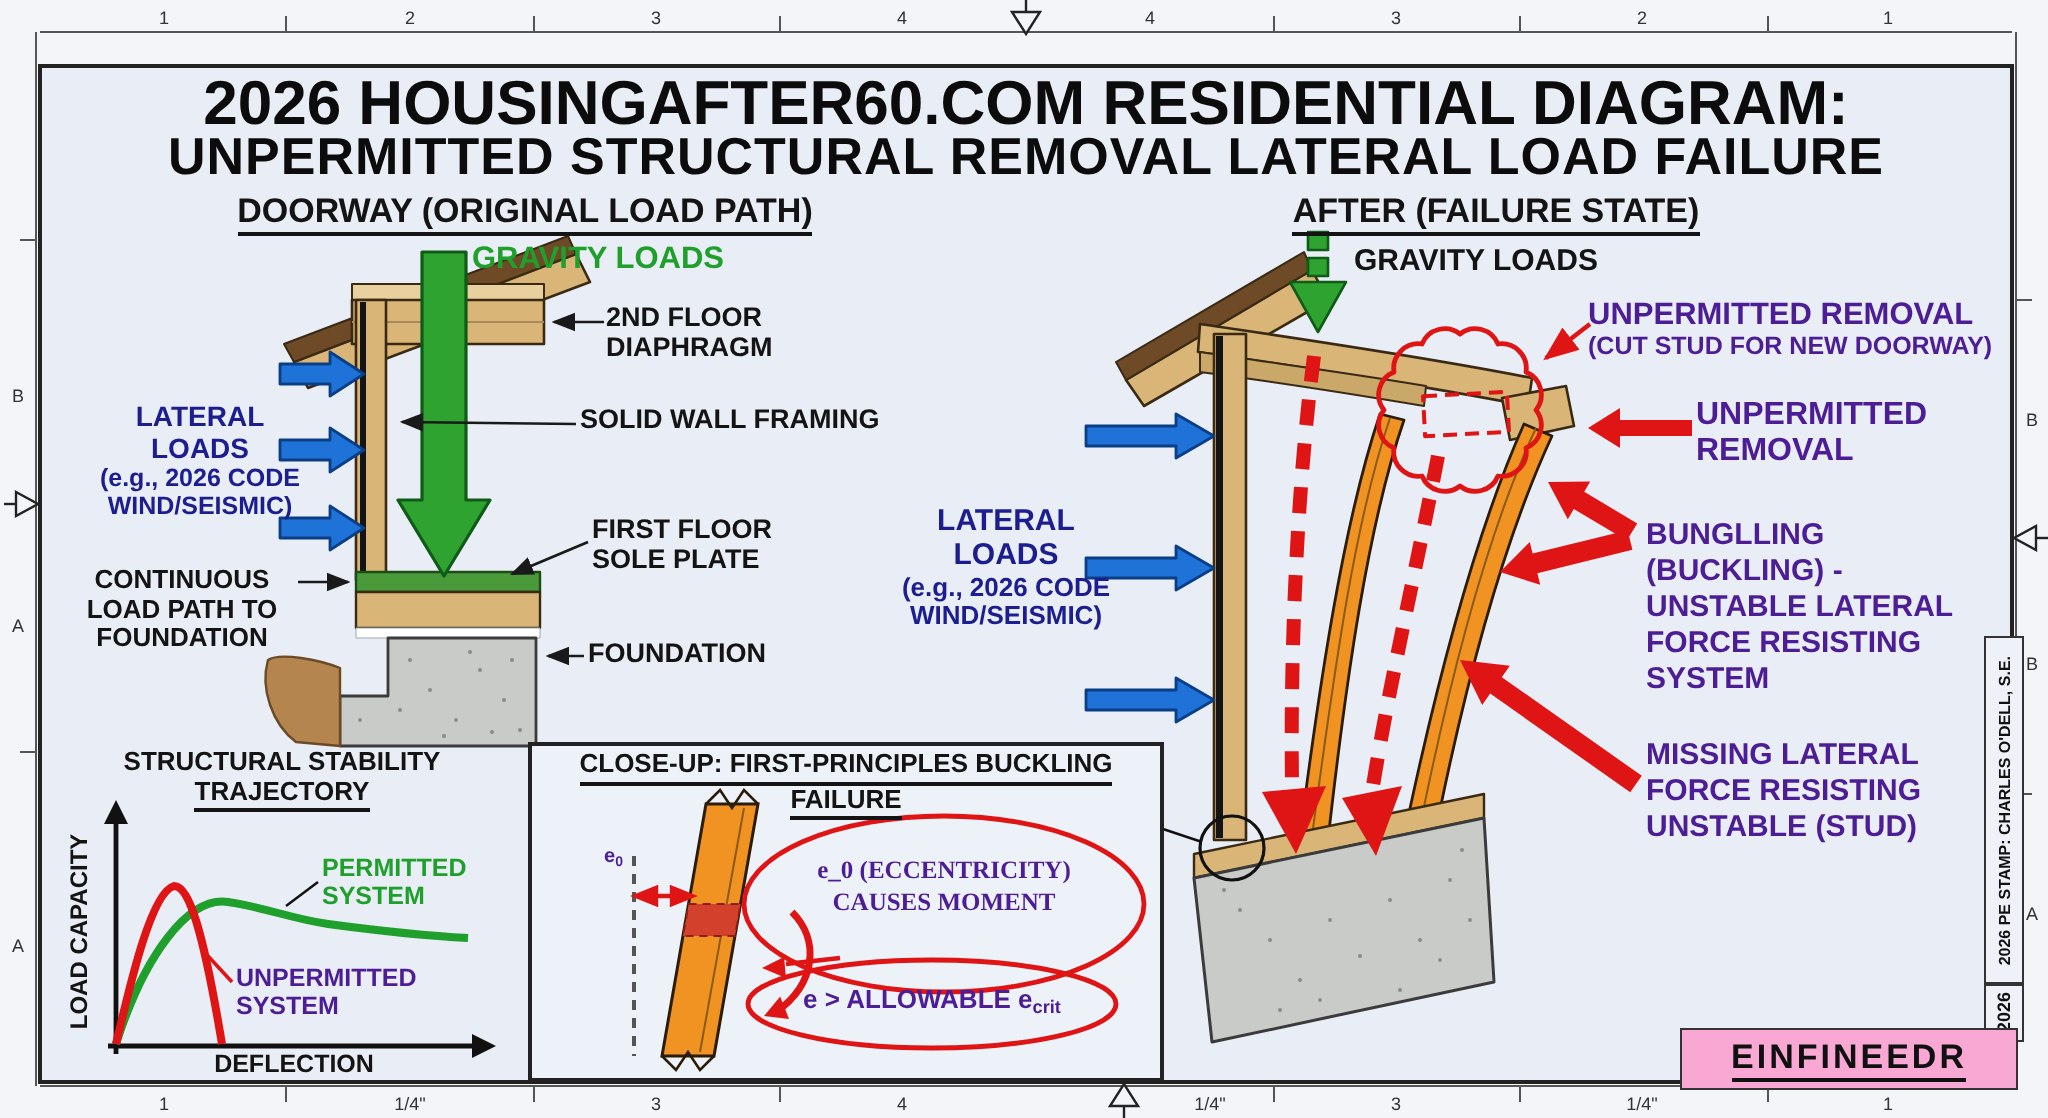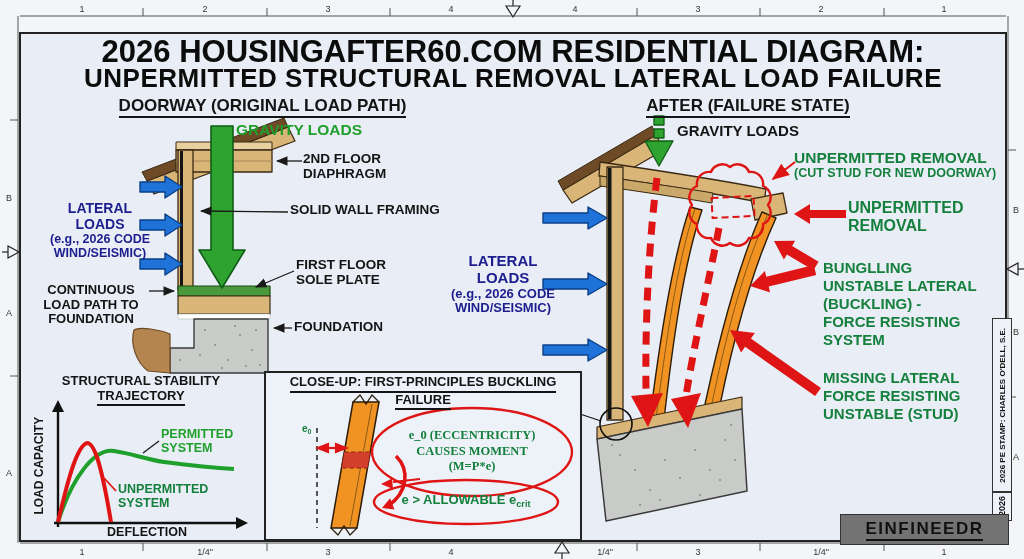--- a/index.html
+++ b/index.html
@@ -2,21 +2,21 @@
 <html><head>
 <meta charset="utf-8">
 <style>
   html,body{margin:0;padding:0;background:#dfe3ea;}
   .sheet{position:relative;width:1024px;height:559px;background:#f3f5f9;
          font-family:"Liberation Sans",sans-serif;overflow:hidden;}
   svg.bg{position:absolute;left:0;top:0;}
   .lbl{position:absolute;font-weight:bold;color:#141414;line-height:1.12;white-space:nowrap;}
   .c{text-align:center;}
   .navy{color:#1c1d8e;}
-  .red{color:#15803d;}
+  .red{color:#4c1d95;}
   .green{color:#1f9f2b;}
   .ln{display:block;}
   .u{border-bottom:2.5px solid currentColor;padding-bottom:1px;display:inline-block;}
   .sub{font-size:0.7em;vertical-align:-0.28em;}
   .title{left:24px;width:978px;text-align:center;letter-spacing:0px;color:#0c0c0c;}
   .vbox{position:absolute;border:1.3px solid #333;background:#eef1f8;display:flex;
         align-items:center;justify-content:center;}
   .vtext{writing-mode:vertical-rl;transform:rotate(180deg);font-weight:bold;color:#111;
          white-space:nowrap;}
   .rot{transform:rotate(-90deg);}
@@ -293,21 +293,20 @@
 <div class="lbl c" style="left:268px;top:375px;width:310px;font-size:13px;">
   <span class="ln"><span class="u">CLOSE-UP: FIRST-PRINCIPLES BUCKLING</span></span>
   <span class="ln"><span class="u">FAILURE</span></span>
 </div>
 <div class="lbl red" style="left:302px;top:423px;font-size:10px;">
   <span>e</span><span class="sub">0</span>
 </div>
 <div class="lbl c red" style="left:372px;top:428px;width:200px;font-size:12.5px;line-height:1.25;font-family:Liberation Serif, serif;">
   <span class="ln">e_0 (ECCENTRICITY)</span>
       <span class="ln">CAUSES MOMENT</span>
-  <span class="ln">(M=P*e)</span>
 </div>
 <div class="lbl c red" style="left:376px;top:493px;width:180px;font-size:13px;">
   <span>e &gt; ALLOWABLE e</span><span class="sub">crit</span>
 </div>
 
 <div class="lbl" style="left:677px;top:123px;font-size:15px;">GRAVITY LOADS</div>
 <div class="lbl c navy" style="left:432px;top:253px;width:142px;font-size:15px;">
   <span class="ln">LATERAL</span>
       <span class="ln">LOADS</span>
   <span class="ln" style="font-size:13px;">(e.g., 2026 CODE</span>
@@ -317,34 +316,34 @@
 <div class="lbl red" style="left:794px;top:149px;font-size:15.5px;">
   <span class="ln">UNPERMITTED REMOVAL</span>
   <span class="ln" style="font-size:12.5px;">(CUT STUD FOR NEW DOORWAY)</span>
 </div>
 <div class="lbl red" style="left:848px;top:199px;font-size:16px;">
   <span class="ln">UNPERMITTED</span>
       <span class="ln">REMOVAL</span>
 </div>
 <div class="lbl red" style="left:823px;top:259px;font-size:15px;line-height:1.2;">
   <span class="ln">BUNGLLING</span>
-      <span class="ln">UNSTABLE LATERAL</span>
-  <span class="ln">(BUCKLING) -</span>
+      <span class="ln">(BUCKLING) -</span>
+  <span class="ln">UNSTABLE LATERAL</span>
       <span class="ln">FORCE RESISTING</span>
   <span class="ln">SYSTEM</span>
 </div>
 <div class="lbl red" style="left:823px;top:369px;font-size:15px;line-height:1.2;">
   <span class="ln">MISSING LATERAL</span>
       <span class="ln">FORCE RESISTING</span>
   <span class="ln">UNSTABLE (STUD)</span>
 </div>
 
 <div class="vbox" style="left:992px;top:318px;width:18px;height:172px;">
   <span class="vtext" style="font-size:8px;">2026 PE STAMP: CHARLES O'DELL, S.E.</span>
 </div>
 <div class="vbox" style="left:992px;top:492px;width:18px;height:27px;">
   <span class="vtext" style="font-size:9px;">2026</span>
 </div>
-<div class="vbox" style="left:840px;top:514px;width:167px;height:29px;background:#737373;border-width:1.6px;">
+<div class="vbox" style="left:840px;top:514px;width:167px;height:29px;background:#f9a8d4;border-width:1.6px;">
   <span style="font-size:17px;font-weight:bold;letter-spacing:1.5px;border-bottom:2px solid #111;color:#111;">EINFINEEDR</span>
 </div>
 
 </div>
 
 </body></html>

